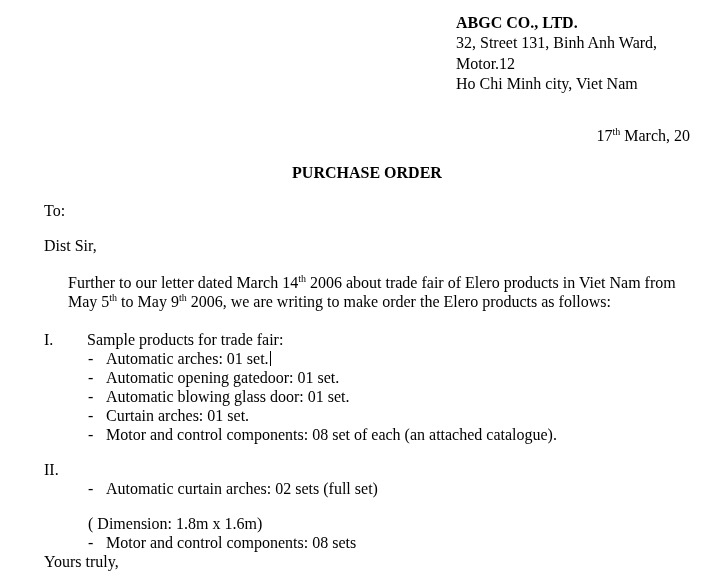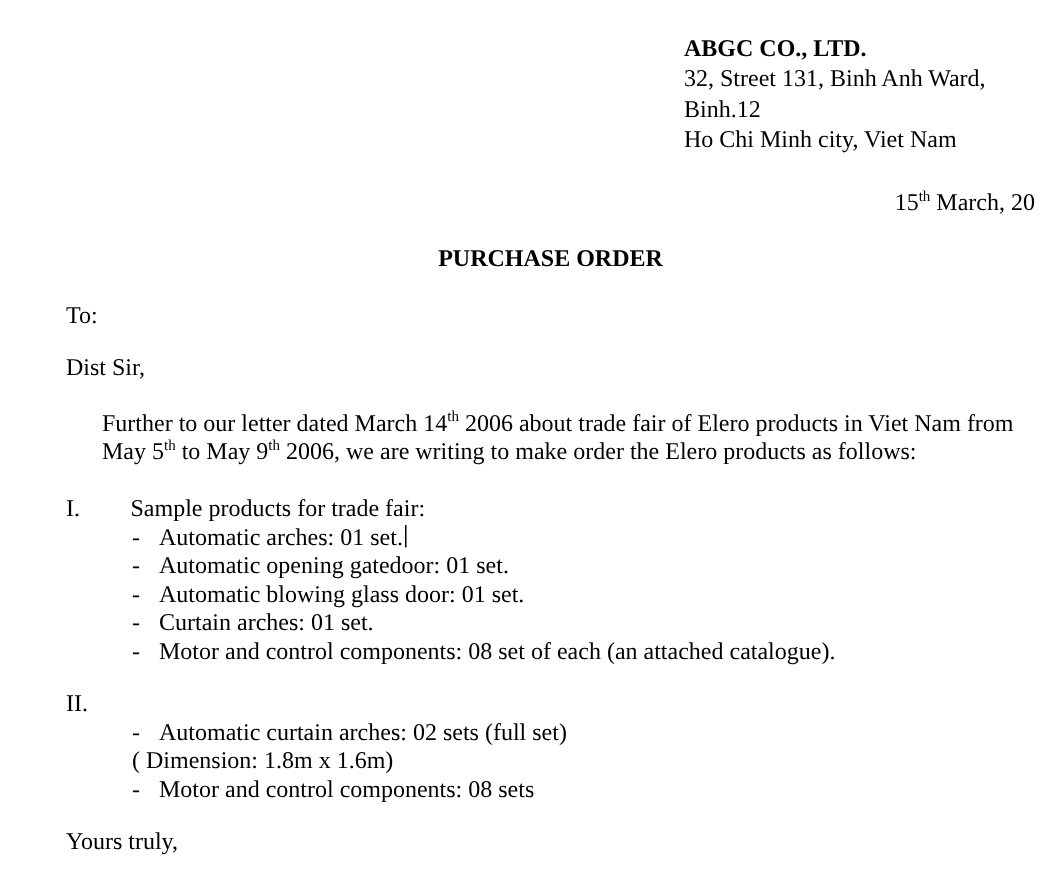--- a/index.html
+++ b/index.html
@@ -10,62 +10,62 @@
     background:#ffffff;
     color:#000000;
     font-family:"Liberation Serif","DejaVu Serif",serif;
     font-size:16px;
     line-height:19px;
     overflow:hidden;
   }
   .abs { position:absolute; }
 
   .letterhead { left:456px; top:13px; line-height:20.3px; white-space:nowrap; }
-  .company { font-weight:bold;margin-top:10px; }
+  .company { font-weight:bold; }
 
   .date-line { left:44px; top:126px; width:646px; text-align:right; white-space:nowrap; }
   sup.ord { font-size:10px; vertical-align:super; line-height:0; }
 
   .doc-title { left:44px; top:163px; width:646px; text-align:center; font-weight:bold; }
 
   .to-line   { left:44px; top:201px; }
   .greeting  { left:44px; top:236px; }
   .intro     { left:44px; top:273px; width:632px;margin-left:24px; }
   .section-1 { left:44px; top:330px; width:646px; }
   .section-2 { left:44px; top:460px; width:646px; }
   .closing   { left:44px; top:552px; }
 
   .sec-head { display:flex; }
   .sec-num  { width:43px; flex:none; }
   .item     { display:flex; padding-left:44px; }
   .dash     { width:18px; flex:none; }
-  .note     { padding-left:44px; }
+  .note     { padding-left:44px;margin-top:16px; }
 
   .caret {
     display:inline-block;
     width:1px;
     height:15px;
     background:#000000;
     vertical-align:-2px;
     margin-left:1px;
   }
 </style>
 </head>
 <body>
 
 <div class="page">
 
   <div class="abs letterhead">
     <div class="company">ABGC CO., LTD.</div>
     <div>32, Street 131, Binh Anh Ward,</div>
-    <div>Binh.12</div>
+    <div>Motor.12</div>
     <div>Ho Chi Minh city, Viet Nam</div>
   </div>
 
-  <div class="abs date-line"><span>15</span><sup class="ord">th</sup><span> March, 20</span></div>
+  <div class="abs date-line"><span>17</span><sup class="ord">th</sup><span> March, 20</span></div>
 
   <div class="abs doc-title">PURCHASE ORDER</div>
 
   <div class="abs to-line">To:</div>
   <div class="abs greeting">Dist Sir,</div>
 
   <div class="abs intro"><span>Further to our letter dated March 14</span><sup class="ord">th</sup><span> 2006 about trade fair of Elero products in Viet Nam from</span><br><span>May 5</span><sup class="ord">th</sup><span> to May 9</span><sup class="ord">th</sup><span> 2006, we are writing to make order the Elero products as follows:</span></div>
 
   <div class="abs section-1">
     <div class="sec-head">

